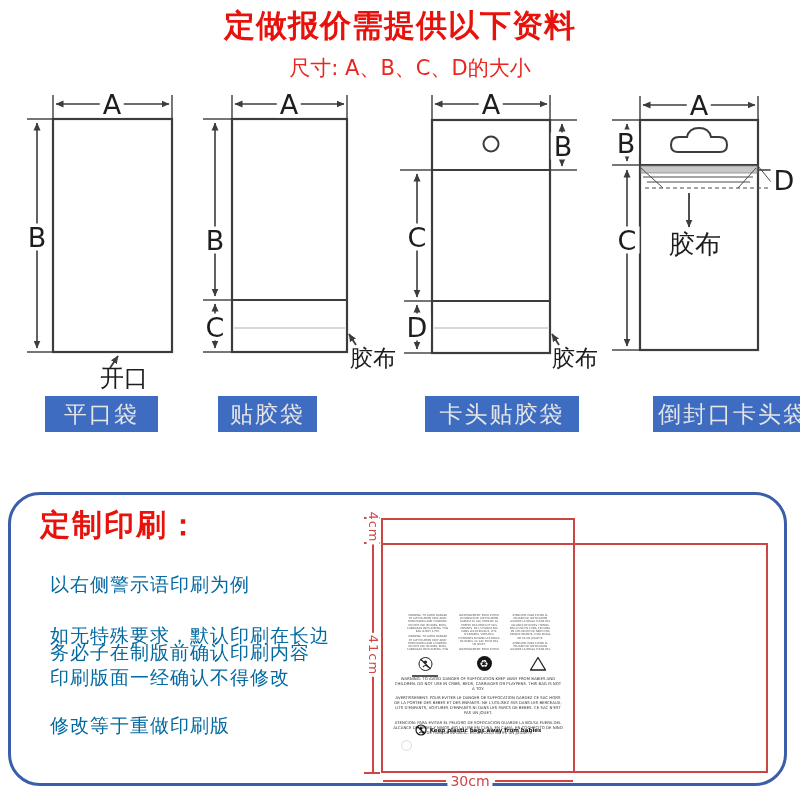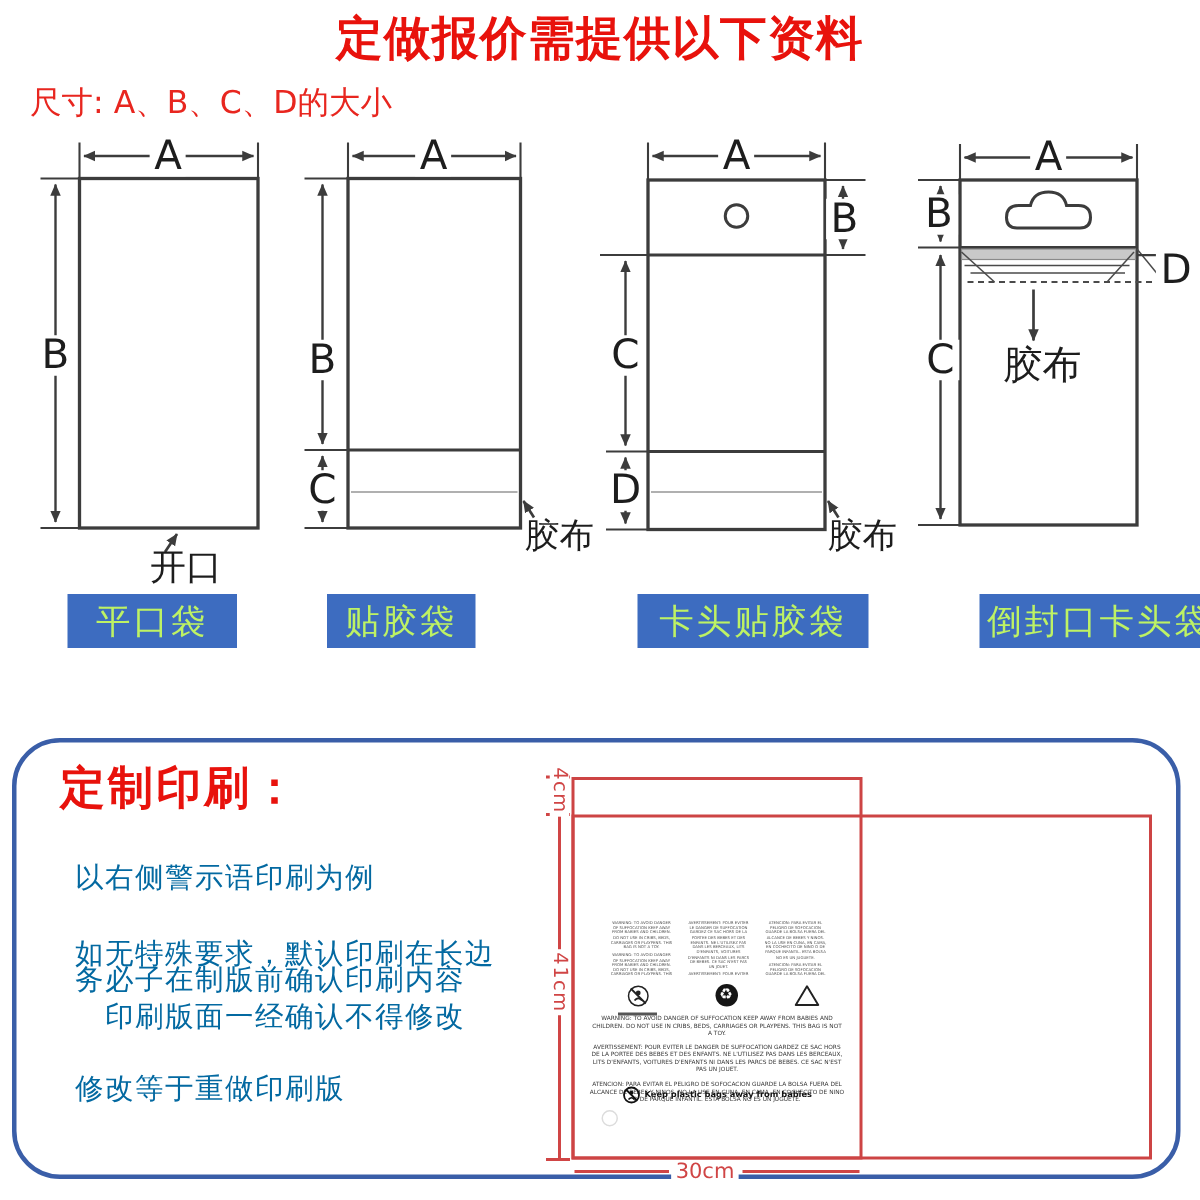--- a/index.html
+++ b/index.html
@@ -3,24 +3,24 @@
 <meta charset="utf-8">
 <style>
   html,body{margin:0;padding:0;}
   body{
     width:800px;height:800px;position:relative;overflow:hidden;background:#fff;
     font-family:"DejaVu Sans","Liberation Sans",sans-serif;color:#1d1d1d;
   }
   .abs{position:absolute;}
   svg.canvas{position:absolute;left:0;top:0;pointer-events:none;}
   .title{left:0;right:0;top:5px;text-align:center;font-size:31px;font-weight:bold;color:#e8120c;letter-spacing:1px;}
-  .subtitle{left:0;right:0;top:54px;font-size:21px;color:#e8261f;padding-left:20px;}
+  .subtitle{left:0;right:0;top:54px;text-align:center;font-size:21px;color:#e8261f;padding-left:20px;}
   .lbl{position:absolute;transform:translate(-50%,-50%);background:#fff;padding:0 3px;font-size:27px;line-height:1;color:#1d1d1d;}
   .cn{position:absolute;transform:translate(-50%,-50%);font-size:23px;line-height:1;color:#1d1d1d;white-space:nowrap;}
-  .btn{position:absolute;background:#3d6cc0;color:#bef264;font-size:23px;display:flex;align-items:center;justify-content:center;letter-spacing:2px;}
+  .btn{position:absolute;background:#3d6cc0;color:#e5e5e5;font-size:23px;display:flex;align-items:center;justify-content:center;letter-spacing:2px;}
   .panel{position:absolute;left:8px;top:492px;width:779px;height:294px;border:3px solid #3a5ea8;border-radius:32px;box-sizing:border-box;background:#fff;}
   .p-head{position:absolute;left:40px;top:505px;font-size:30px;font-weight:bold;color:#e8120c;letter-spacing:2px;}
   .note{position:absolute;left:50px;font-size:19px;color:#0369a1;white-space:nowrap;letter-spacing:1px;}
   .redline{position:absolute;background:#d04545;}
   .redbox{position:absolute;border:2px solid #cd4444;box-sizing:border-box;background:transparent;}
   .vlabel{position:absolute;font-size:13px;color:#d04545;background:#fff;padding:0 2px;line-height:1;transform:translate(-50%,-50%) rotate(90deg);letter-spacing:1px;white-space:nowrap;}
   .wlabel{position:absolute;font-size:14px;color:#d04545;background:#fff;padding:0 3px;line-height:1;transform:translate(-50%,-50%);}
   .print{position:absolute;left:381px;top:518px;width:194px;height:255px;}
   .microcols{position:absolute;top:96px;left:26px;width:144px;display:flex;gap:10px;height:38px;overflow:hidden;}
   .microcols .col{flex:1;font-size:2.6px;line-height:1.25;color:#555;text-align:center;overflow:hidden;}
@@ -141,21 +141,21 @@
 <span class="lbl" style="left:627px;top:240px;">C</span>
 <span class="lbl" style="left:784px;top:180px;">D</span>
 <span class="cn" style="left:695px;top:244px;font-size:26px;">胶布</span>
 <div class="btn" style="left:653px;top:396px;width:160px;height:36px;">倒封口卡头袋</div>
 
 <div class="panel"></div>
 <div class="p-head">定制印刷：</div>
 <div class="note" style="top:572px;">以右侧警示语印刷为例</div>
 <div class="note" style="top:623px;">如无特殊要求，默认印刷在长边</div>
 <div class="note" style="top:640px;">务必子在制版前确认印刷内容</div>
-<div class="note" style="top:665px;margin-left:20px;">印刷版面一经确认不得修改</div>
+<div class="note" style="top:665px;">印刷版面一经确认不得修改</div>
 <div class="note" style="top:713px;">修改等于重做印刷版</div>
 
 <div class="redline" style="left:372px;top:518px;width:2px;height:255px;"></div>
 <div class="redline" style="left:364px;top:517px;width:16px;height:2px;"></div>
 <div class="redline" style="left:364px;top:542px;width:16px;height:2px;"></div>
 <div class="redline" style="left:364px;top:772px;width:16px;height:2px;"></div>
 <div class="redbox" style="left:381px;top:518px;width:194px;height:255px;"></div>
 <div class="redbox" style="left:381px;top:543px;width:387px;height:230px;"></div>
 <span class="vlabel" style="left:373px;top:527px;">4cm</span>
 <span class="vlabel" style="left:373px;top:655px;">41cm</span>

